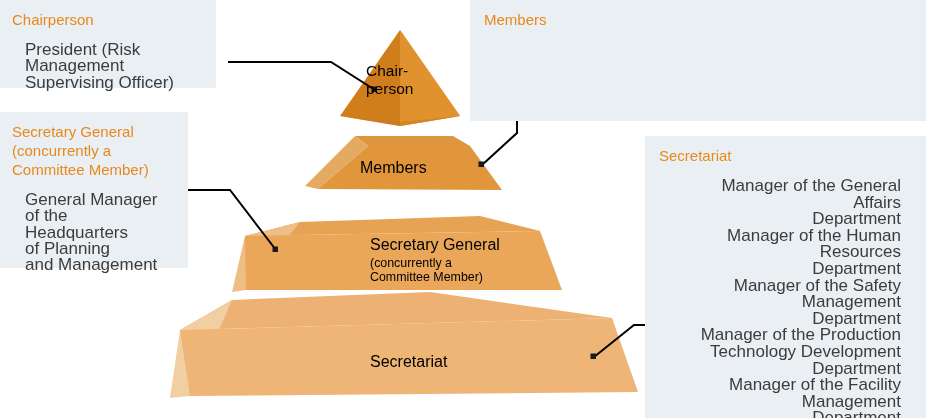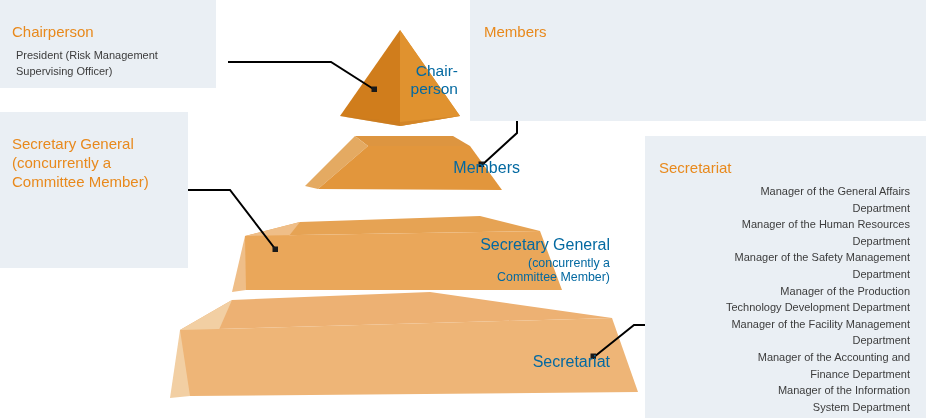--- a/index.html
+++ b/index.html
@@ -27,28 +27,28 @@
   .box {
     position: absolute;
     background: #eaeff4;
     box-sizing: border-box;
   }
   .box-title {
     color: #e8891c;
     font-size: 15px;
     line-height: 19px;
     font-weight: 400;
-    margin: 12px 0 6px 0;
+    margin: 0 0 6px 0;
     white-space: pre-line;
   }
   .box-body {
     color: #3c3c3c;
-    font-size: 11px;
+    font-size: 17px;
     line-height: 16.3px;
-    margin: 4px;
+    margin: 13px;
     white-space: pre-line;
   }
 
   #box-chairperson {
     left: 0; top: 0;
     width: 216px; height: 88px;
     padding: 10px 12px 0 12px;
   }
   #box-secretary {
     left: 0; top: 112px;
@@ -71,22 +71,22 @@
   .art {
     position: absolute;
     left: 0; top: 0;
     width: 926px;
     height: 418px;
     pointer-events: none;
   }
 
   .tier-label {
     position: absolute;
-    color: #0369a1;
-    text-align: right;
+    color: #000000;
+    text-align: left;
     font-weight: 400;
     line-height: 1.18;
     white-space: pre-line;
   }
   #label-chairperson {
     left: 366px; top: 62px;
     width: 92px;
     font-size: 15.5px;
   }
   #label-members {
@@ -179,20 +179,24 @@
   <div class="box" id="box-chairperson">
     <p class="box-title">Chairperson</p>
     <p class="box-body">President (Risk Management
 Supervising Officer)</p>
   </div>
 
   <div class="box" id="box-secretary">
     <p class="box-title">Secretary General
 (concurrently a
 Committee Member)</p>
+    <p class="box-body">General Manager
+of the Headquarters
+of Planning
+and Management</p>
   </div>
 
   <div class="box" id="box-members">
     <p class="box-title">Members</p>
   </div>
 
   <div class="box" id="box-secretariat">
     <p class="box-title">Secretariat</p>
     <p class="box-body">Manager of the General Affairs
 Department

